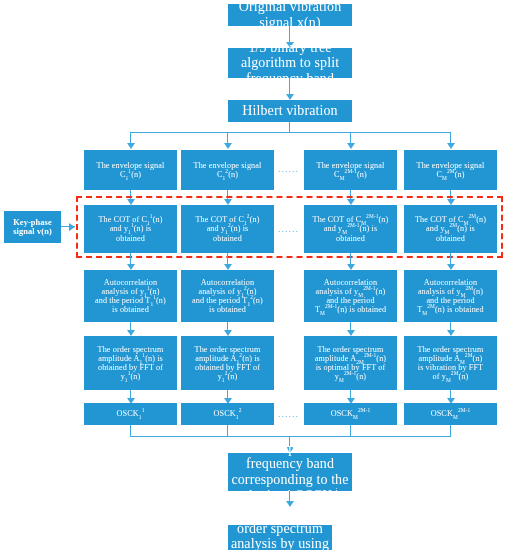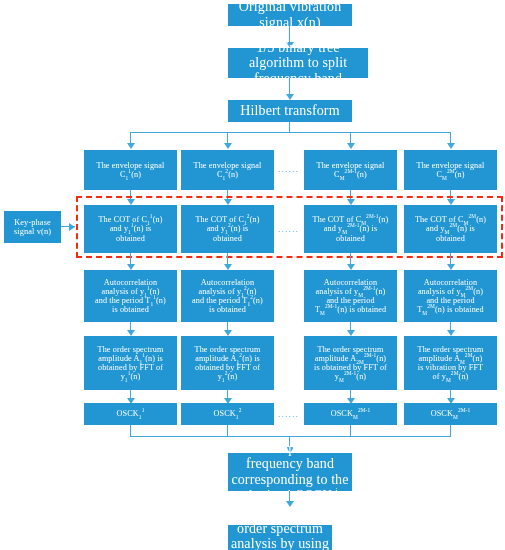--- a/index.html
+++ b/index.html
@@ -19,21 +19,21 @@
     align-items:center;
     justify-content:center;
     text-align:center;
     line-height:1.12;
     box-sizing:border-box;
     padding:1px 2px;
     font-size:8.2px;
     letter-spacing:.1px;
   }
   .box.wide{font-size:14px;}
-  .box.kp{font-size:8.4px;}
+  .box.kp{font-size:8.4px;font-weight:bold;}
 
   sup{font-size:.66em;vertical-align:super;line-height:0;}
   sub{font-size:.66em;vertical-align:sub;line-height:0;}
 
   
   .vline{position:absolute;background:#3FA9DF;width:1.4px;}
   .hline{position:absolute;background:#3FA9DF;height:1.4px;}
   .arrow{
     position:absolute;
     width:0;height:0;
@@ -69,28 +69,28 @@
 <body>
 
 <div id="stage">
 
   <div class="box wide" style="left:228px;top:4px;width:124px;height:22px;">
     <span>Original vibration signal x(n)</span>
   </div>
   <div class="vline" style="left:289px;top:26px;height:18px;"></div>
   <div class="arrow" style="left:285.7px;top:42px;"></div>
 
-  <div class="box wide" style="left:228px;top:48px;width:140px;height:30px;">
+  <div class="box wide" style="left:228px;top:48px;width:124px;height:30px;">
     <span>1/3 binary tree algorithm to split frequency band</span>
   </div>
   <div class="vline" style="left:289px;top:78px;height:18px;"></div>
   <div class="arrow" style="left:285.7px;top:94px;"></div>
 
   <div class="box wide" style="left:228px;top:100px;width:124px;height:22px;">
-    <span>Hilbert transform</span>
+    <span>Hilbert vibration</span>
   </div>
 
   <div class="vline" style="left:289px;top:122px;height:11px;"></div>
   <div class="hline" style="left:130px;top:132px;width:320px;"></div>
   <div class="vline" style="left:130px;top:132px;height:13px;"></div>
   <div class="arrow" style="left:126.7px;top:143px;"></div>
   <div class="vline" style="left:227px;top:132px;height:13px;"></div>
   <div class="arrow" style="left:223.7px;top:143px;"></div>
   <div class="vline" style="left:350px;top:132px;height:13px;"></div>
   <div class="arrow" style="left:346.7px;top:143px;"></div>
@@ -242,21 +242,21 @@
       <div>The order spectrum</div>
       <div><span>amplitude A</span><sub>1</sub><sup>2</sup><span>(n) is</span></div>
       <div>obtained by FFT of</div>
       <div><span>y</span><sub>1</sub><sup>2</sup><span>(n)</span></div>
     </div>
   </div>
   <div class="box" style="left:304px;top:336px;width:93px;height:54px;">
     <div>
       <div>The order spectrum</div>
       <div><span>amplitude A</span><sub>2M</sub><sup>2M-1</sup><span>(n)</span></div>
-      <div>is obtained by FFT of</div>
+      <div>is optimal by FFT of</div>
       <div><span>y</span><sub>M</sub><sup>2M-1</sup><span>(n)</span></div>
     </div>
   </div>
   <div class="box" style="left:404px;top:336px;width:93px;height:54px;">
     <div>
       <div>The order spectrum</div>
       <div><span>amplitude A</span><sub>M</sub><sup>2M</sup><span>(n)</span></div>
       <div>is vibration by FFT</div>
       <div><span>of  y</span><sub>M</sub><sup>2M</sup><span>(n)</span></div>
     </div>

